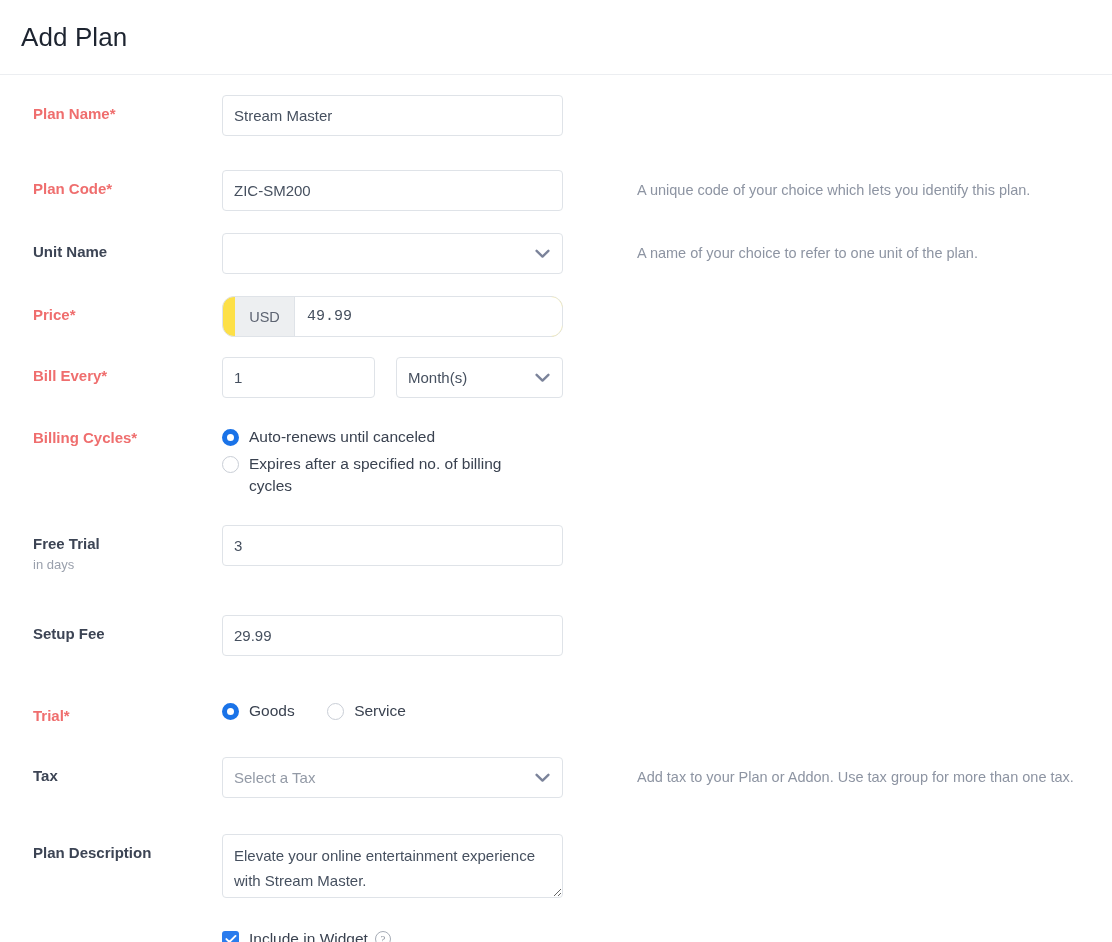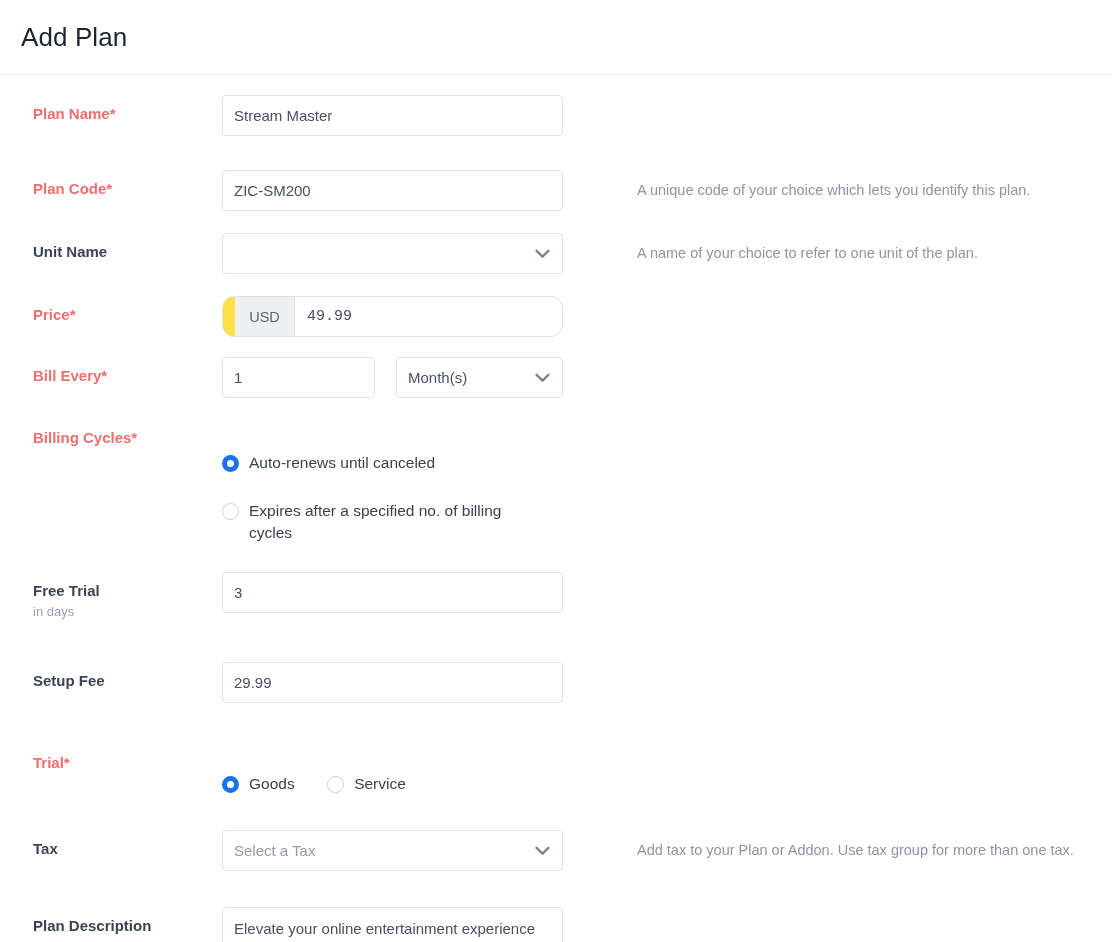--- a/index.html
+++ b/index.html
@@ -157,21 +157,20 @@
   .txt.small { width: 153px; }
   .select-wrap.small, .select-wrap.small .select-box { width: 167px; }
 
   
   .radio-list { padding-top: 7px; }
   .radio-opt {
     display: flex;
     align-items: flex-start;
     margin-bottom: 5px;
     cursor: pointer;
-    margin-top: 26px;
   }
   .radio-opt.inline { display: inline-flex; margin-right: 28px; }
   .radio-mark {
     width: 17px; height: 17px;
     border-radius: 50%;
     border: 1px solid #c9ced6;
     background: #fff;
     flex: none;
     margin-top: 3px;
     margin-right: 10px;

